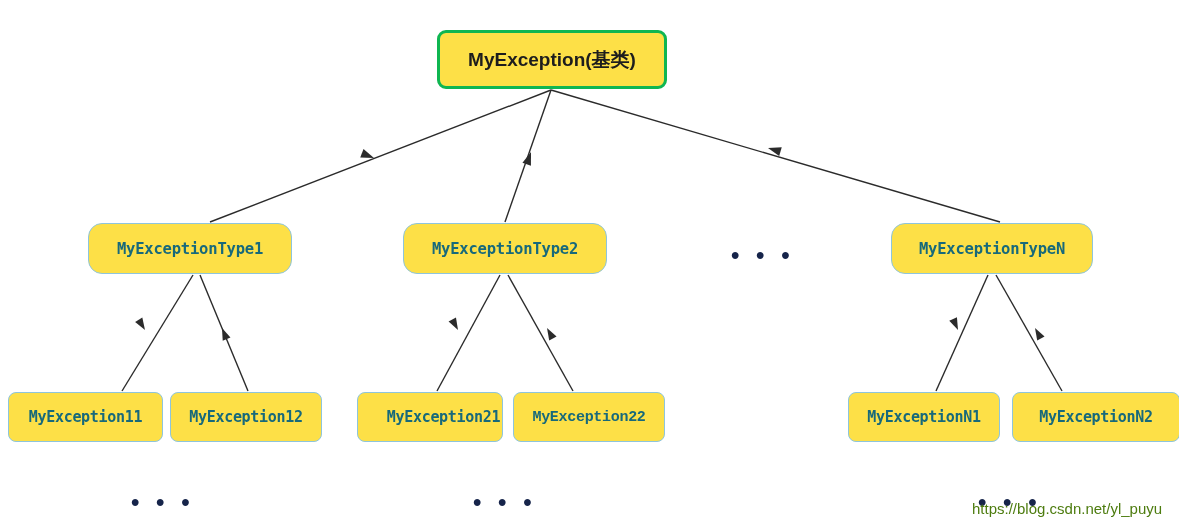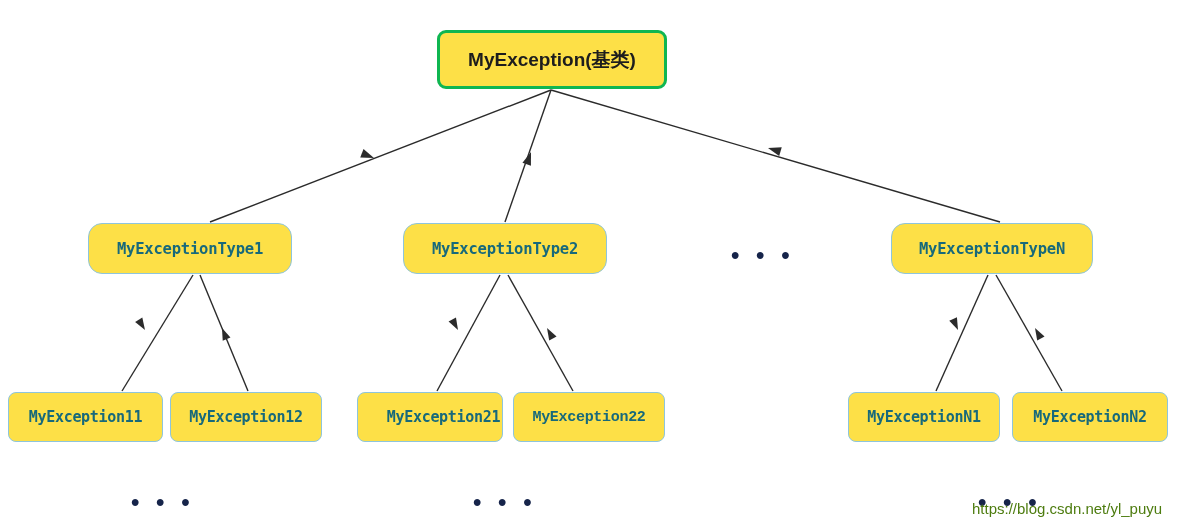--- a/index.html
+++ b/index.html
@@ -150,21 +150,21 @@
   </div>
 
   <div class="node node-leaf" style="left:513px; top:392px; width:152px; height:50px;font-family:Liberation Mono, monospace;">
     <span>MyException22</span>
   </div>
 
   <div class="node node-leaf" style="left:848px; top:392px; width:152px; height:50px;">
     <span>MyExceptionN1</span>
   </div>
 
-  <div class="node node-leaf" style="left:1012px; top:392px; width:156px; height:50px;">
+  <div class="node node-leaf" style="left:1012px; top:392px; width:168px; height:50px;">
     <span>MyExceptionN2</span>
   </div>
 
   <div class="ellipsis" style="left:731px; top:243px;">• • •</div>
 
   <div class="ellipsis" style="left:131px; top:490px;">• • •</div>
 
   <div class="ellipsis" style="left:473px; top:490px;">• • •</div>
 
   <div class="ellipsis" style="left:978px; top:490px;">• • •</div>

